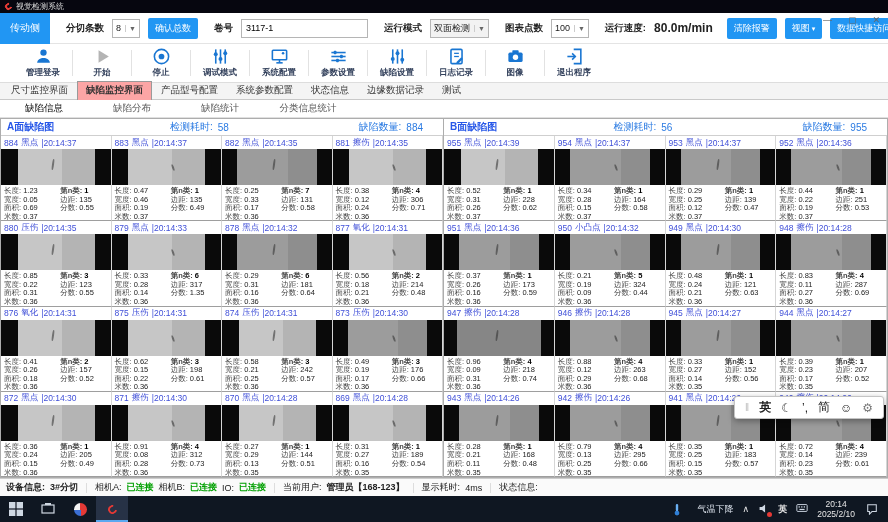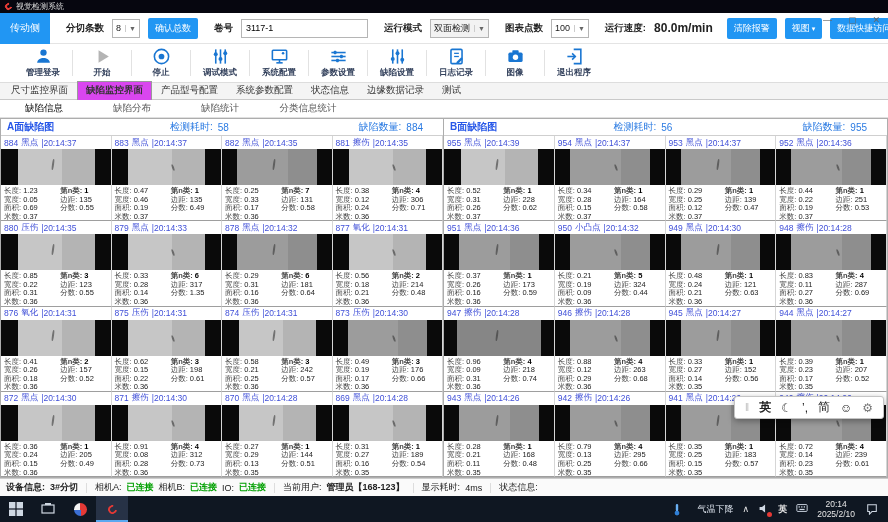--- a/index.html
+++ b/index.html
@@ -32,21 +32,21 @@
   .toolbar2{height:39px;display:flex;align-items:center;padding:0 18px;border-bottom:1px solid #ddd;flex:none}
   .tbtn{display:flex;flex-direction:column;align-items:center;justify-content:center;min-width:50px;height:38px;gap:1px;cursor:default;padding:0 4px}
   .tbtn .ticon{height:19px;display:flex;align-items:center}
   .tbtn .ticon svg{width:19px;height:19px}
   .tlabel{font-size:8.5px;font-weight:bold;color:#33415c;white-space:nowrap}
   .tdiv{width:1px;height:26px;background:#e2e2e2;margin:0 4px}
 
   
   .tabs{height:17px;display:flex;align-items:flex-end;background:#f4f4f4;border-bottom:1px solid #c9c9c9;font-size:9.5px;padding-left:2px;flex:none}
   .tab{padding:2px 8px 2px;color:#333;border:1px solid transparent;border-bottom:none;white-space:nowrap}
-  .tab.active{background:#d946ef;border-color:#9a9a9a;font-weight:bold;position:relative;top:1px;padding-bottom:3px}
+  .tab.active{background:#fca5a5;border-color:#9a9a9a;font-weight:bold;position:relative;top:1px;padding-bottom:3px}
 
   
   .subtabs{height:18px;display:flex;align-items:center;font-size:9.5px;border-bottom:1px solid #e0e0e0;flex:none;background:#fff}
   .subtab{width:88px;text-align:center;color:#555;white-space:nowrap}
   .subtab.active{color:#000;font-weight:normal}
 
   
   .content{flex:1;display:flex;min-height:0}
   .panel{width:50%;border:1px solid #adadad;display:flex;flex-direction:column;min-width:0}
   .panel + .panel{border-left:none}

